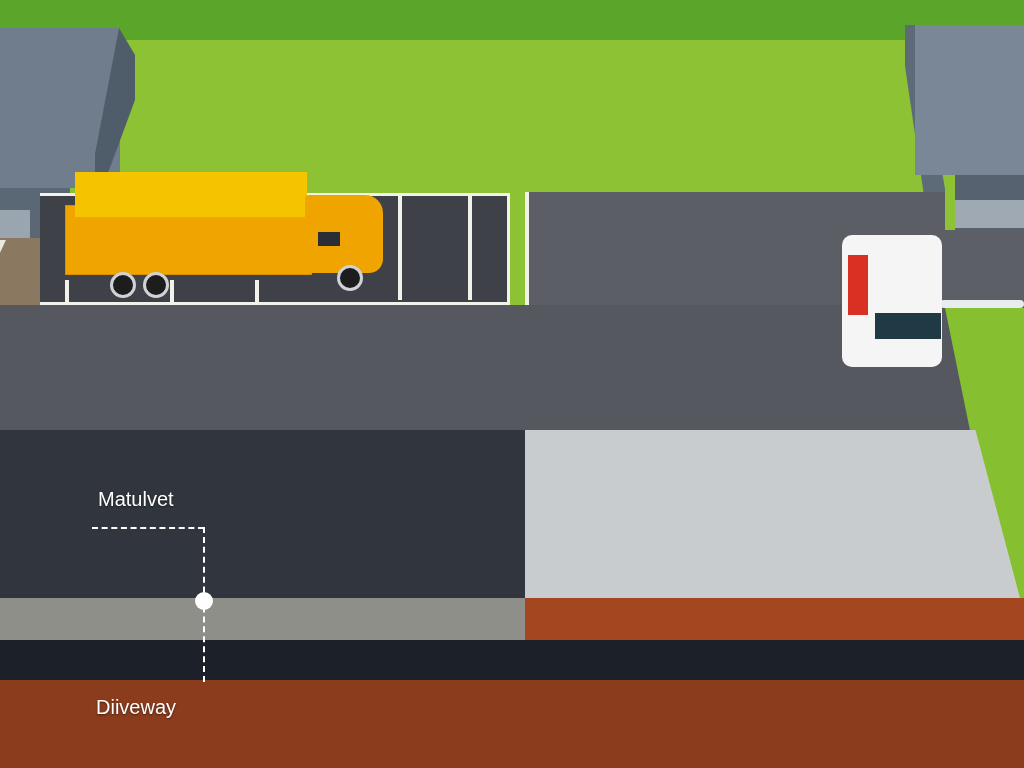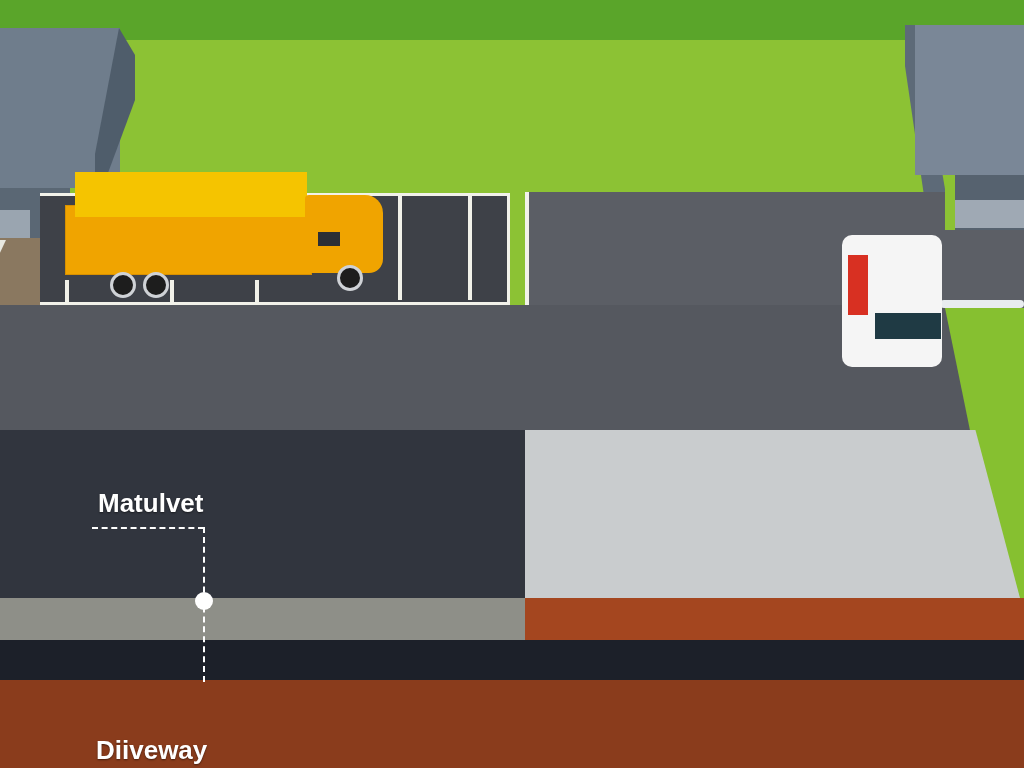--- a/index.html
+++ b/index.html
@@ -35,21 +35,21 @@
   .pipe { left:940px; top:300px; width:84px; height:8px; background:#e8ecef; border-radius:4px; }
   .layer-asphalt { left:0; top:430px; width:525px; height:168px; background:#31353e; }
   .layer-concrete { left:525px; top:430px; width:495px; height:168px; background:#c9ccce; clip-path:polygon(0 0,91% 0,100% 100%,0 100%); }
   .layer-gravel { left:0; top:598px; width:525px; height:42px; background:#8e8f88; }
   .layer-clay-top { left:525px; top:598px; width:499px; height:42px; background:#a4461f; }
   .layer-base { left:0; top:640px; width:1024px; height:40px; background:#1c2029; }
   .layer-soil { left:0; top:680px; width:1024px; height:88px; background:#8a3c1c; }
   .callout-h { left:92px; top:527px; width:112px; height:0; border-top:2px dashed #ffffff; }
   .callout-v { left:203px; top:527px; width:0; height:155px; border-left:2px dashed #ffffff; }
   .callout-dot { left:195px; top:592px; width:18px; height:18px; border-radius:50%; background:#ffffff; }
-  .label { color:#ffffff; font-weight:bold; font-size:26px; text-shadow:0 1px 2px rgba(0,0,0,.5); }
+  .label { color:#ffffff; font-weight:normal; font-size:20px; text-shadow:0 1px 2px rgba(0,0,0,.5); }
 </style>
 </head>
 <body>
 
 <div class="abs grass-top"></div>
 <div class="abs grass"></div>
 
 <div class="abs bldg-left-roof"></div>
 <div class="abs bldg-left-side"></div>
 <div class="abs bldg-left-front"></div>
@@ -92,13 +92,13 @@
 <div class="abs layer-concrete"></div>
 <div class="abs layer-gravel"></div>
 <div class="abs layer-clay-top"></div>
 <div class="abs layer-base"></div>
 <div class="abs layer-soil"></div>
 
 <div class="abs label" style="left:98px;top:488px;">Matulvet</div>
 <div class="abs callout-h"></div>
 <div class="abs callout-v"></div>
 <div class="abs callout-dot"></div>
-<div class="abs label" style="left:96px;top:696px;margin-top:39px;">Diiveway</div>
+<div class="abs label" style="left:96px;top:696px;">Diiveway</div>
 
 </body></html>

